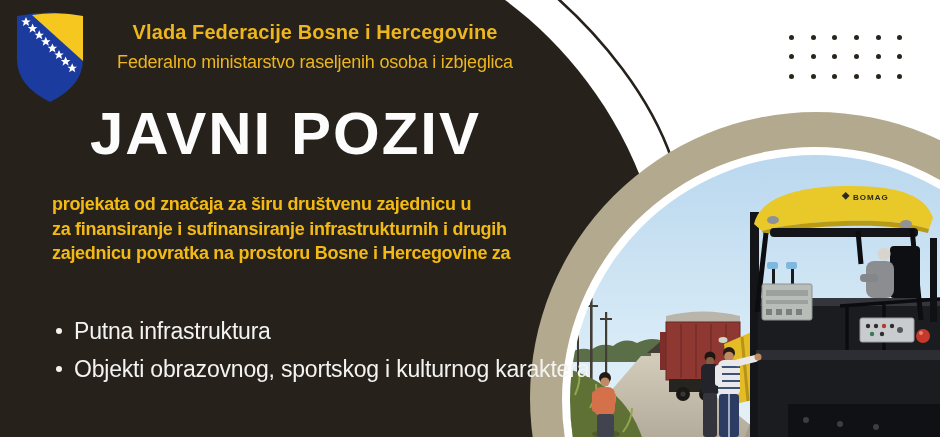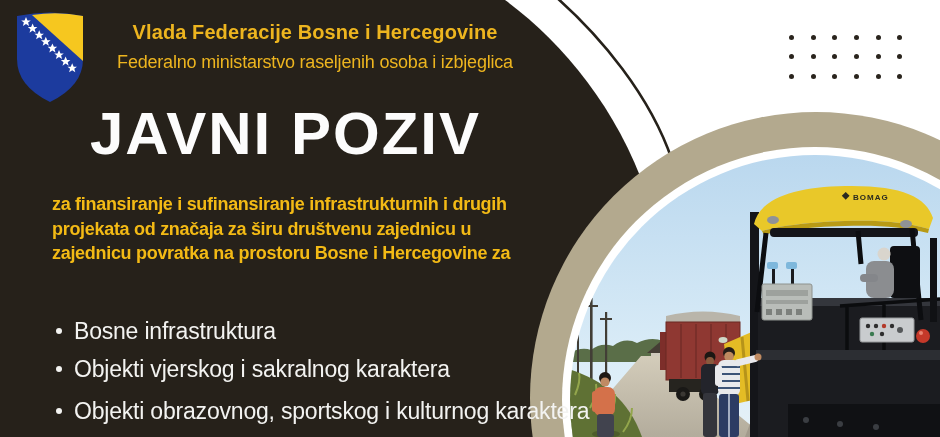--- a/index.html
+++ b/index.html
@@ -251,28 +251,27 @@
   </svg>
 
   <div class="gov-header">
     <p class="gov-line1">Vlada Federacije Bosne i Hercegovine</p>
     <p class="gov-line2">Federalno ministarstvo raseljenih osoba i izbjeglica</p>
   </div>
 
   <div class="title">JAVNI POZIV</div>
 
   <div class="subtitle">
+    <div>projekata od značaja za širu društvenu zajednicu u</div>
     <div>za finansiranje i sufinansiranje infrastrukturnih i drugih</div>
-    <div>projekata od značaja za širu društvenu zajednicu u</div>
     <div>zajednicu povratka na prostoru Bosne i Hercegovine za</div>
   </div>
 
   <ul class="bullets">
-    <li>Bosne infrastruktura</li>
-    <li>Objekti vjerskog i sakralnog karaktera</li>
+    <li>Putna infrastruktura</li>
     <li>Objekti obrazovnog, sportskog i kulturnog karaktera</li>
   </ul>
 
   <div class="dot-grid">
       <span></span>
       <span></span>
       <span></span>
       <span></span>
       <span></span>
       <span></span>

